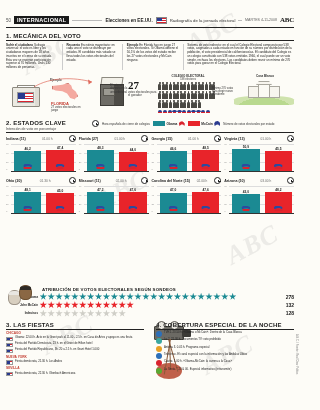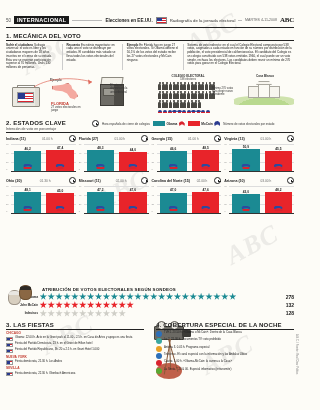--- a/index.html
+++ b/index.html
@@ -293,20 +293,24 @@
   </svg>
 
   <div class="machine">
     <div class="top"></div>
       <div class="body"></div>
       <div class="screen"></div>
   </div>
 
   <div class="cap-left">El voto se deposita en la urna electoral</div>
 
+  <div class="cap27">
+    <div class="num">27</div>
+    <div class="t">votos electorales para el ganador</div>
+  </div>
 
   <div class="college">
     <div class="ttl">COLEGIO ELECTORAL</div>
     <div class="sub">538 electores</div>
     <div class="people">
       <span class="person">
           <i class="h"></i>
           <i class="b"></i>
         </span>
       <span class="person">

